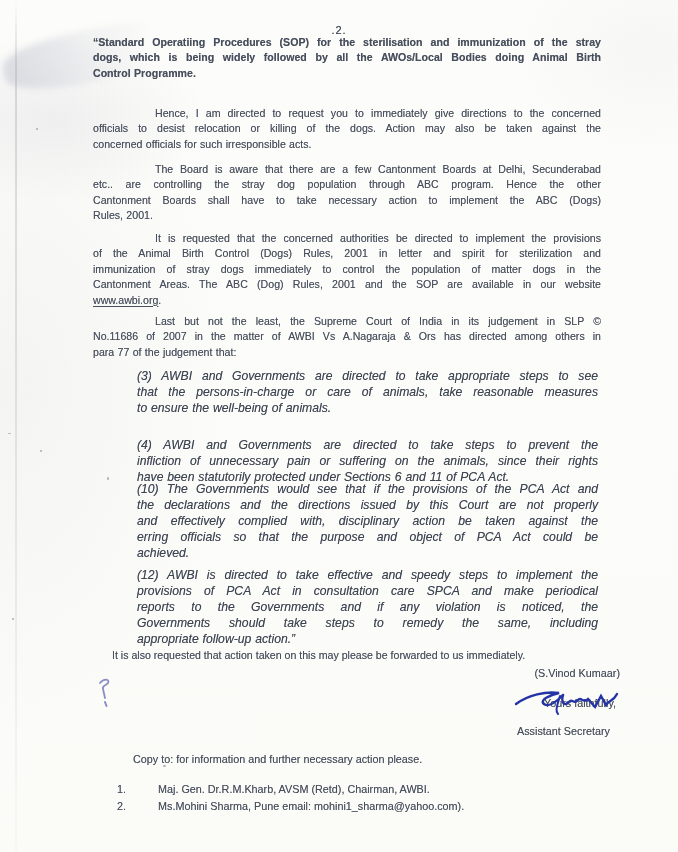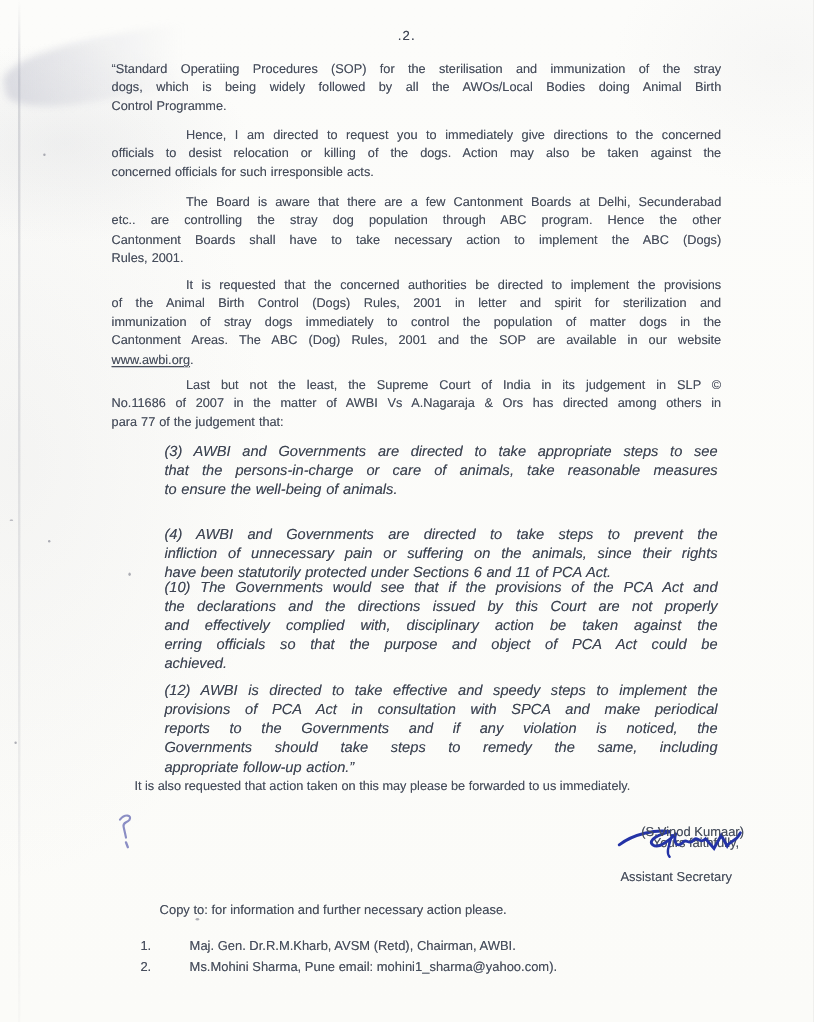--- a/index.html
+++ b/index.html
@@ -18,21 +18,21 @@
   .pagenum{ position:absolute; top:24px; left:0; width:678px; text-align:center; font-size:11px; letter-spacing:1px; color:#3f4554;}
   .para{ position:absolute; left:93px; width:508px; font-size:10.6px; line-height:15.4px; word-spacing:0.4px;}
   .quote{ position:absolute; left:137px; width:461px; font-size:12.2px; line-height:16px; font-style:italic; color:#3d4452; word-spacing:0.5px;}
   .jl{ text-align:justify; text-align-last:justify; }
   .ll{ text-align:left; text-align-last:left; }
   .ind{ text-indent:62px; }
   .u{ text-decoration:underline; text-underline-offset:2px; }
   .closing{ position:absolute; left:112px; top:649px; width:500px; font-size:10.6px; }
   .sigblock{ position:absolute; left:486px; top:656px; width:132px; text-align:right; font-size:10.8px; line-height:15px;margin-top:40px;}
   .sig-val{ padding-right:2px; }
-  .sig-name{ position:absolute; left:476px; top:688px; width:144px; text-align:right; font-size:10.8px;}
+  .sig-name{ position:absolute; left:476px; top:667px; width:144px; text-align:right; font-size:10.8px;}
   .sig-title{ position:absolute; left:466px; top:725px; width:144px; text-align:right; font-size:10.8px;}
   .sig-svg{ position:absolute; left:512px; top:684px; }
   .penmark{ position:absolute; left:92px; top:676px; }
   .copyhead{ position:absolute; left:117px; top:753px; font-size:10.8px;margin-left:16px;}
   .copylist{ position:absolute; left:117px; top:781px; font-size:10.8px; line-height:17px;}
   .copyrow{ display:flex; }
   .copyrow .num{ width:41px; }
   
   .crease{ position:absolute; left:15px; top:0; width:2px; height:852px;
     background:linear-gradient(rgba(175,177,185,0.0), rgba(175,177,185,0.45) 8%, rgba(175,177,185,0.25) 60%, rgba(175,177,185,0.05));
@@ -51,21 +51,21 @@
   <div class="fold-shadow"></div>
   <div class="speck" style="left:36px;top:128px;width:2px;height:2px;"></div>
   <div class="speck" style="left:8px;top:433px;width:3px;height:1px;"></div>
   <div class="speck" style="left:40px;top:450px;width:2px;height:2px;"></div>
   <div class="speck" style="left:107px;top:477px;width:2px;height:3px;"></div>
   <div class="speck" style="left:12px;top:618px;width:2px;height:2px;"></div>
   <div class="speck" style="left:163px;top:765px;width:3px;height:2px;"></div>
 
   <div class="pagenum ink">.2.</div>
 
-  <div class="para ink" style="top:51px;">
+  <div class="para ink" style="top:35px;font-weight:bold;">
     <div class="jl">“Standard Operatiing Procedures (SOP) for the sterilisation and immunization of the stray</div>
     <div class="jl">dogs, which is being widely followed by all the AWOs/Local Bodies doing Animal Birth</div>
     <div class="ll">Control Programme.</div>
   </div>
 
   <div class="para ink" style="top:106px;">
     <div class="jl ind">Hence, I am directed to request you to immediately give directions to the concerned</div>
     <div class="jl">officials to desist relocation or killing of the dogs. Action may also be taken against the</div>
     <div class="ll">concerned officials for such irresponsible acts.</div>
   </div>
@@ -106,21 +106,21 @@
   <div class="quote ink" style="top:481px;">
     <div class="jl">(10) The Governments would see that if the provisions of the PCA Act and</div>
     <div class="jl">the declarations and the directions issued by this Court are not properly</div>
     <div class="jl">and effectively complied with, disciplinary action be taken against the</div>
     <div class="jl">erring officials so that the purpose and object of PCA Act could be</div>
     <div class="ll">achieved.</div>
   </div>
 
   <div class="quote ink" style="top:567px;">
     <div class="jl">(12) AWBI is directed to take effective and speedy steps to implement the</div>
-    <div class="jl">provisions of PCA Act in consultation with SPCA and make periodical</div>
+    <div class="jl">provisions of PCA Act in consultation care SPCA and make periodical</div>
     <div class="jl">reports to the Governments and if any violation is noticed, the</div>
     <div class="jl">Governments should take steps to remedy the same, including</div>
     <div class="ll">appropriate follow-up action.”</div>
   </div>
 
   <div class="closing ink">It is also requested that action taken on this may please be forwarded to us immediately.</div>
 
   <svg class="penmark" width="24" height="36" viewBox="0 0 24 36">
     <path d="M8,7 C12,2 18,3 16,7 C14,10 10,9 11,13 L13,22" fill="none" stroke="#8b8ec4" stroke-width="1.8" stroke-linecap="round"></path>
     <path d="M13,26 l1.5,4" fill="none" stroke="#8b8ec4" stroke-width="2" stroke-linecap="round"></path>

